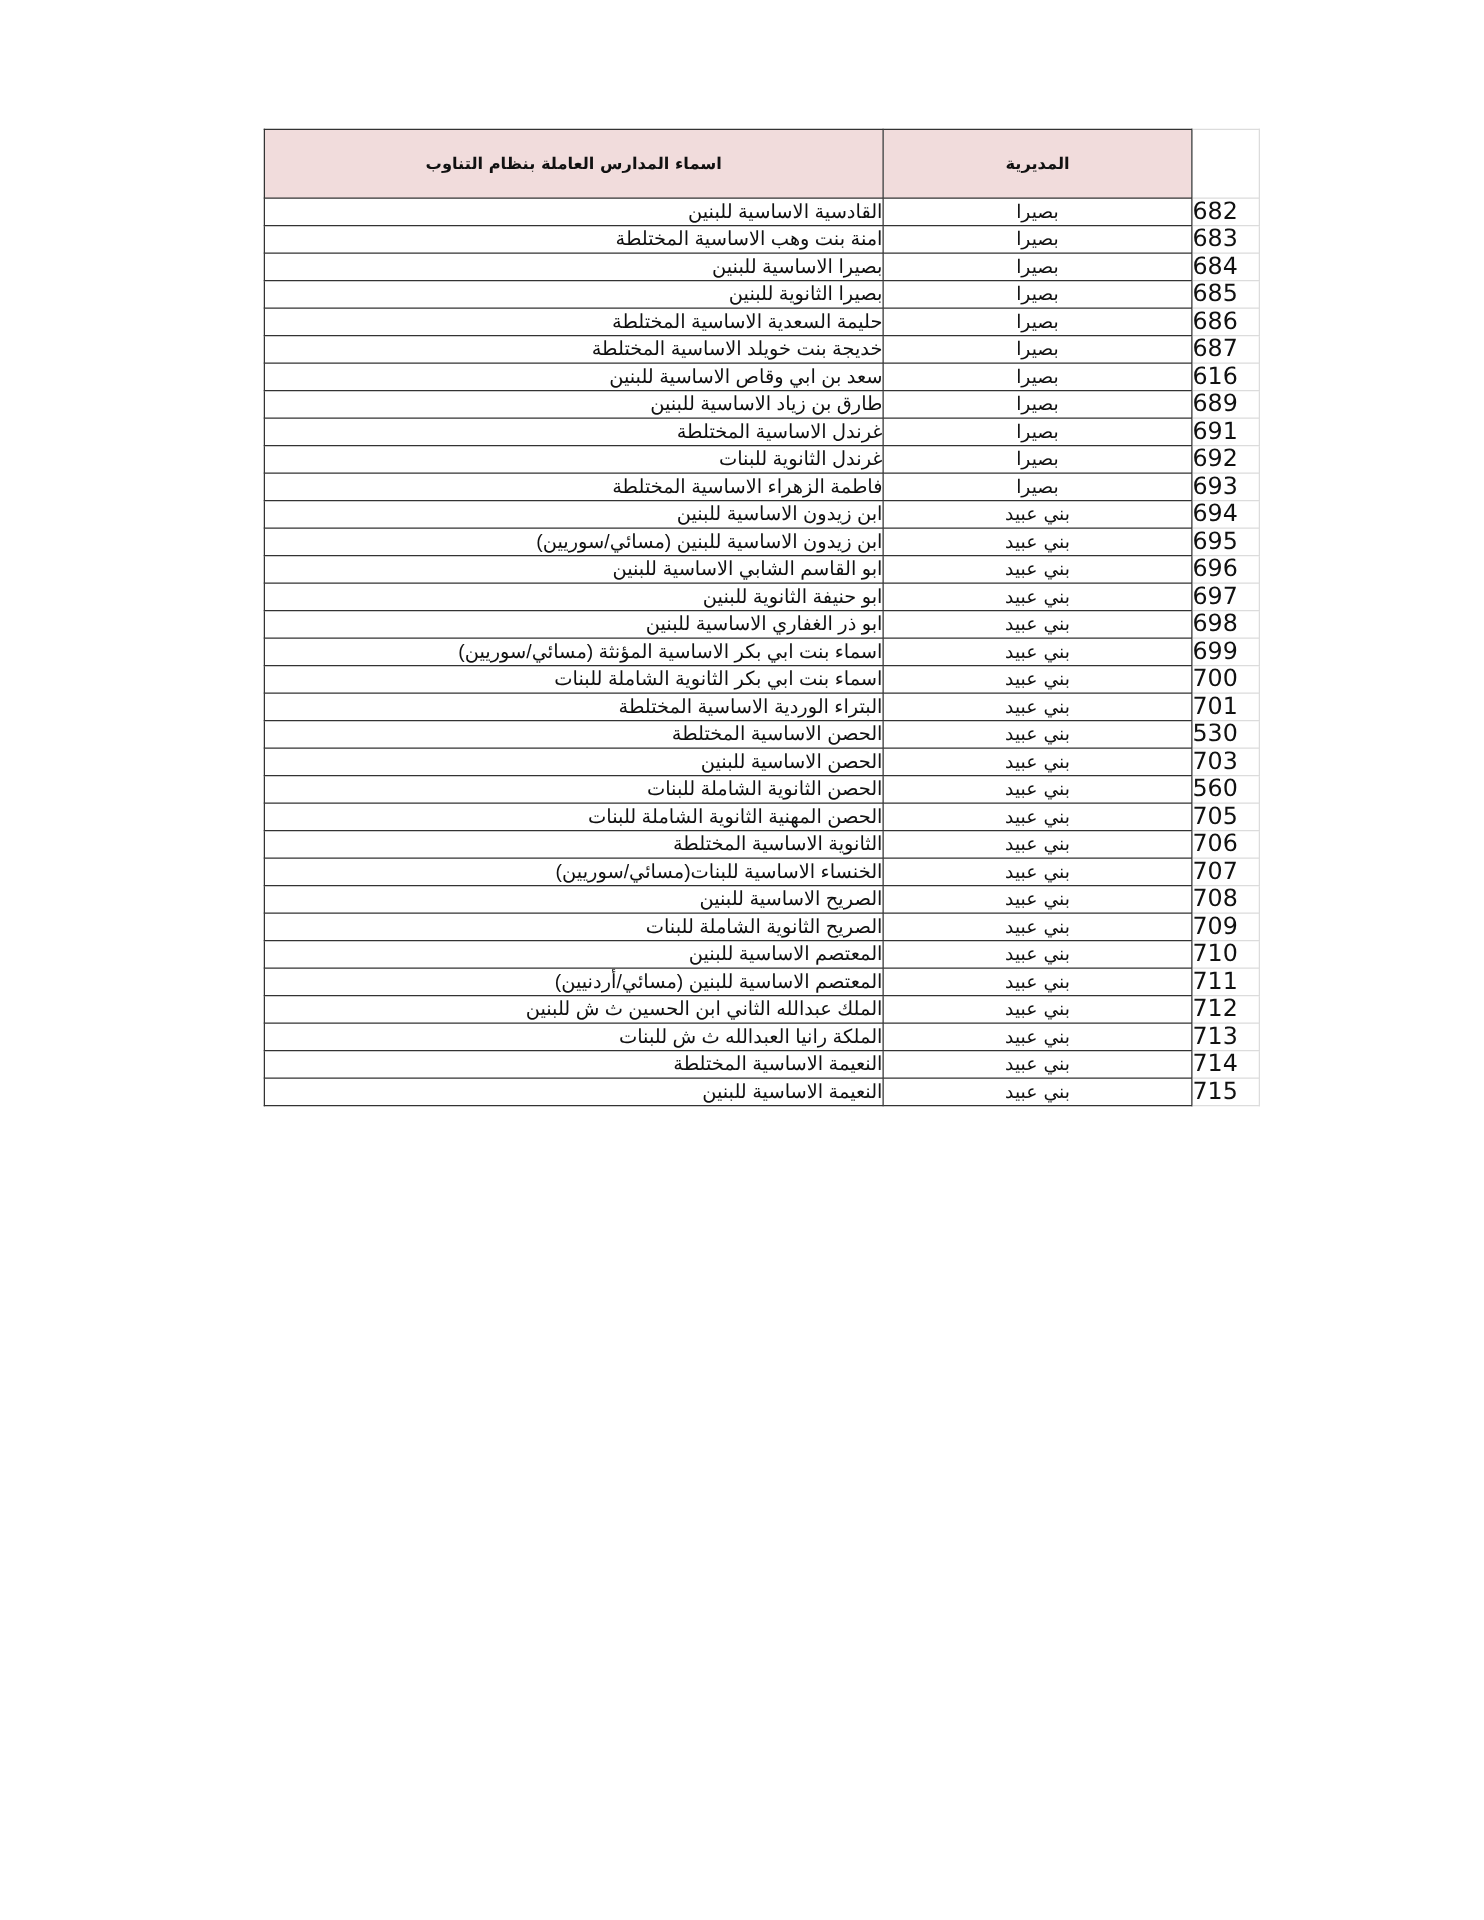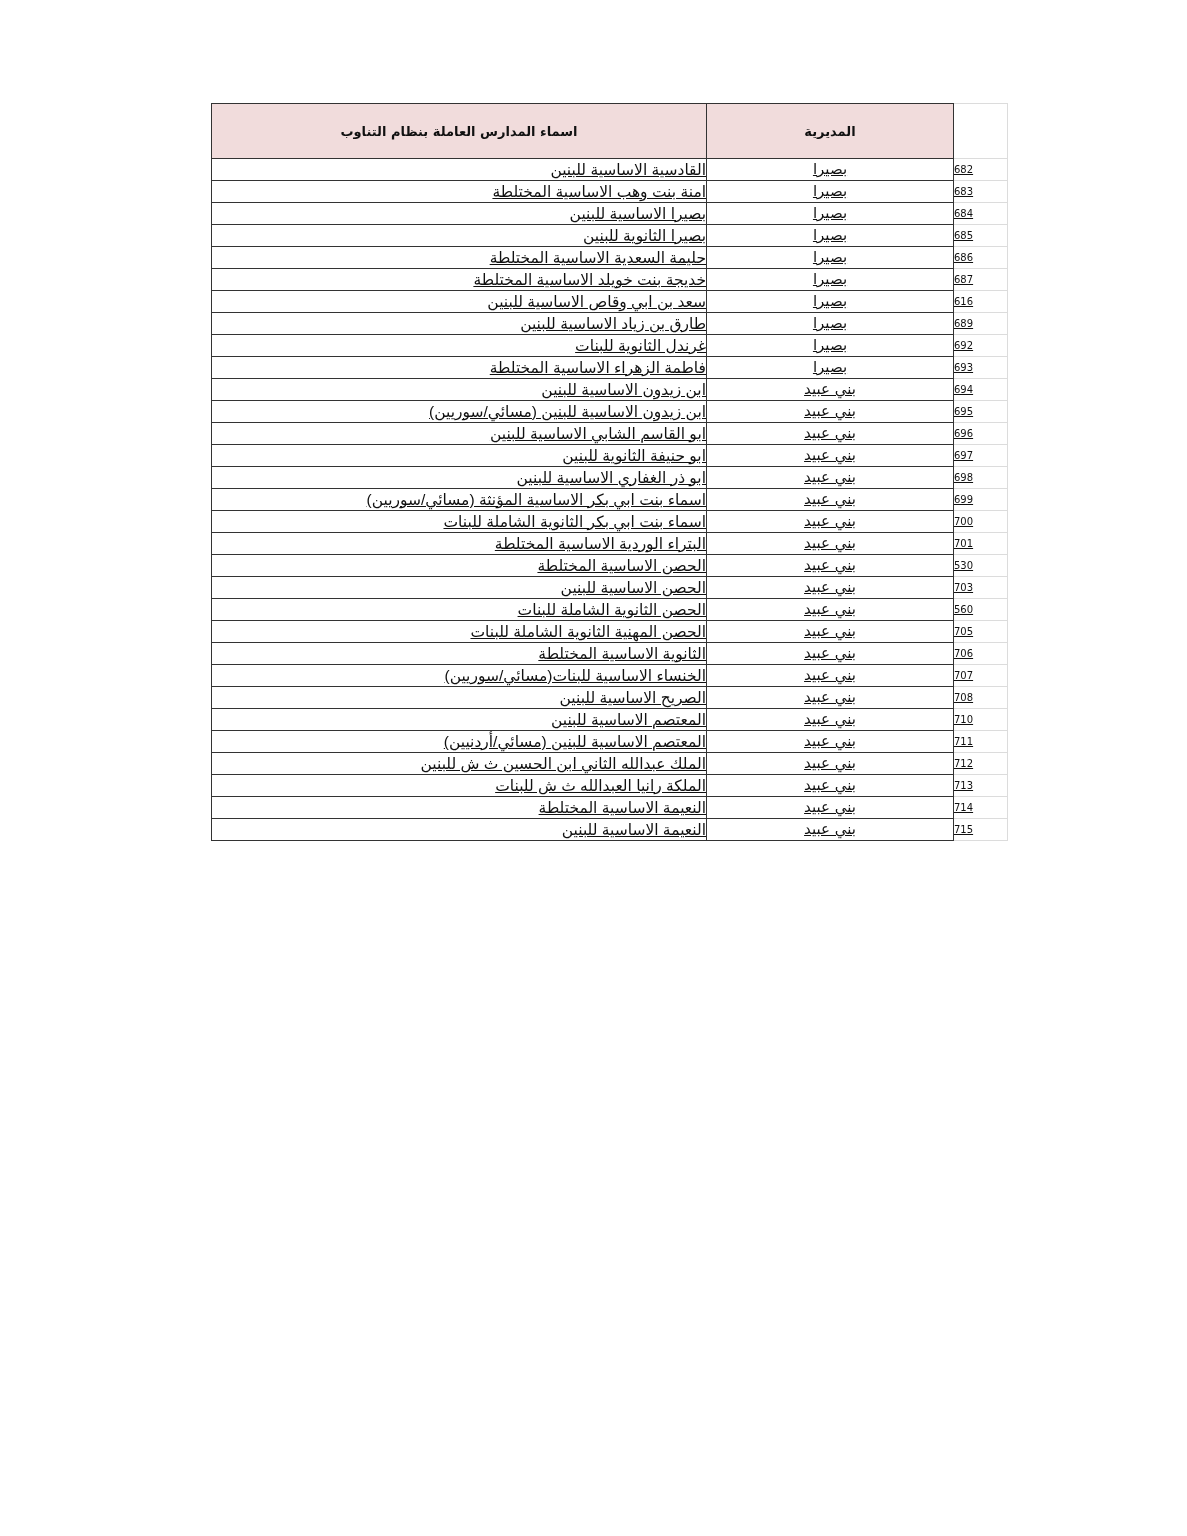--- a/index.html
+++ b/index.html
@@ -34,21 +34,21 @@
     table.schools col.c-dir  { width: 247px; }
     table.schools col.c-num  { width: 54px; }
 
     table.schools th, table.schools td {
       padding: 0;
       box-sizing: border-box;
       overflow: hidden;
       white-space: nowrap;
     }
     tr.hdr { height: 55px; }
-    tr.row { height: 22px; text-decoration: underline; }
+    tr.row { height: 22px; }
 
     th.h-name, th.h-dir {
       background: #f1dcdc;
       border: 1.6px solid #333333;
       font-weight: bold;
       font-size: 13px;
       text-align: center;
       direction: rtl;
       vertical-align: middle;
     }
@@ -75,21 +75,21 @@
       font-size: 15px;
       vertical-align: middle;
       line-height: 1;
     }
     td.num {
       border: 1px solid #dcdcdc;
       border-left: 1.6px solid #333333;
       text-align: left;
       padding-left: 12px;
       font-family: "DejaVu Sans", "Liberation Sans", sans-serif;
-      font-size: 10px;
+      font-size: 19px;
       vertical-align: middle;
       line-height: 1;
     }
   </style>
 </head>
 <body>
 
 <div class="page">
   <table class="schools">
     <colgroup>
@@ -139,20 +139,25 @@
           <td class="name">سعد بن ابي وقاص الاساسية للبنين</td>
           <td class="dir">بصيرا</td>
           <td class="num">616</td>
         </tr>
       <tr class="row">
           <td class="name">طارق بن زياد الاساسية للبنين</td>
           <td class="dir">بصيرا</td>
           <td class="num">689</td>
         </tr>
       <tr class="row">
+          <td class="name">غرندل الاساسية المختلطة</td>
+          <td class="dir">بصيرا</td>
+          <td class="num">691</td>
+        </tr>
+      <tr class="row">
           <td class="name">غرندل الثانوية للبنات</td>
           <td class="dir">بصيرا</td>
           <td class="num">692</td>
         </tr>
       <tr class="row">
           <td class="name">فاطمة الزهراء الاساسية المختلطة</td>
           <td class="dir">بصيرا</td>
           <td class="num">693</td>
         </tr>
       <tr class="row">
@@ -222,20 +227,25 @@
         </tr>
       <tr class="row">
           <td class="name">الخنساء الاساسية للبنات(مسائي/سوريين)</td>
           <td class="dir">بني عبيد</td>
           <td class="num">707</td>
         </tr>
       <tr class="row">
           <td class="name">الصريح الاساسية للبنين</td>
           <td class="dir">بني عبيد</td>
           <td class="num">708</td>
+        </tr>
+      <tr class="row">
+          <td class="name">الصريح الثانوية الشاملة للبنات</td>
+          <td class="dir">بني عبيد</td>
+          <td class="num">709</td>
         </tr>
       <tr class="row">
           <td class="name">المعتصم الاساسية للبنين</td>
           <td class="dir">بني عبيد</td>
           <td class="num">710</td>
         </tr>
       <tr class="row">
           <td class="name">المعتصم الاساسية للبنين (مسائي/أردنيين)</td>
           <td class="dir">بني عبيد</td>
           <td class="num">711</td>

